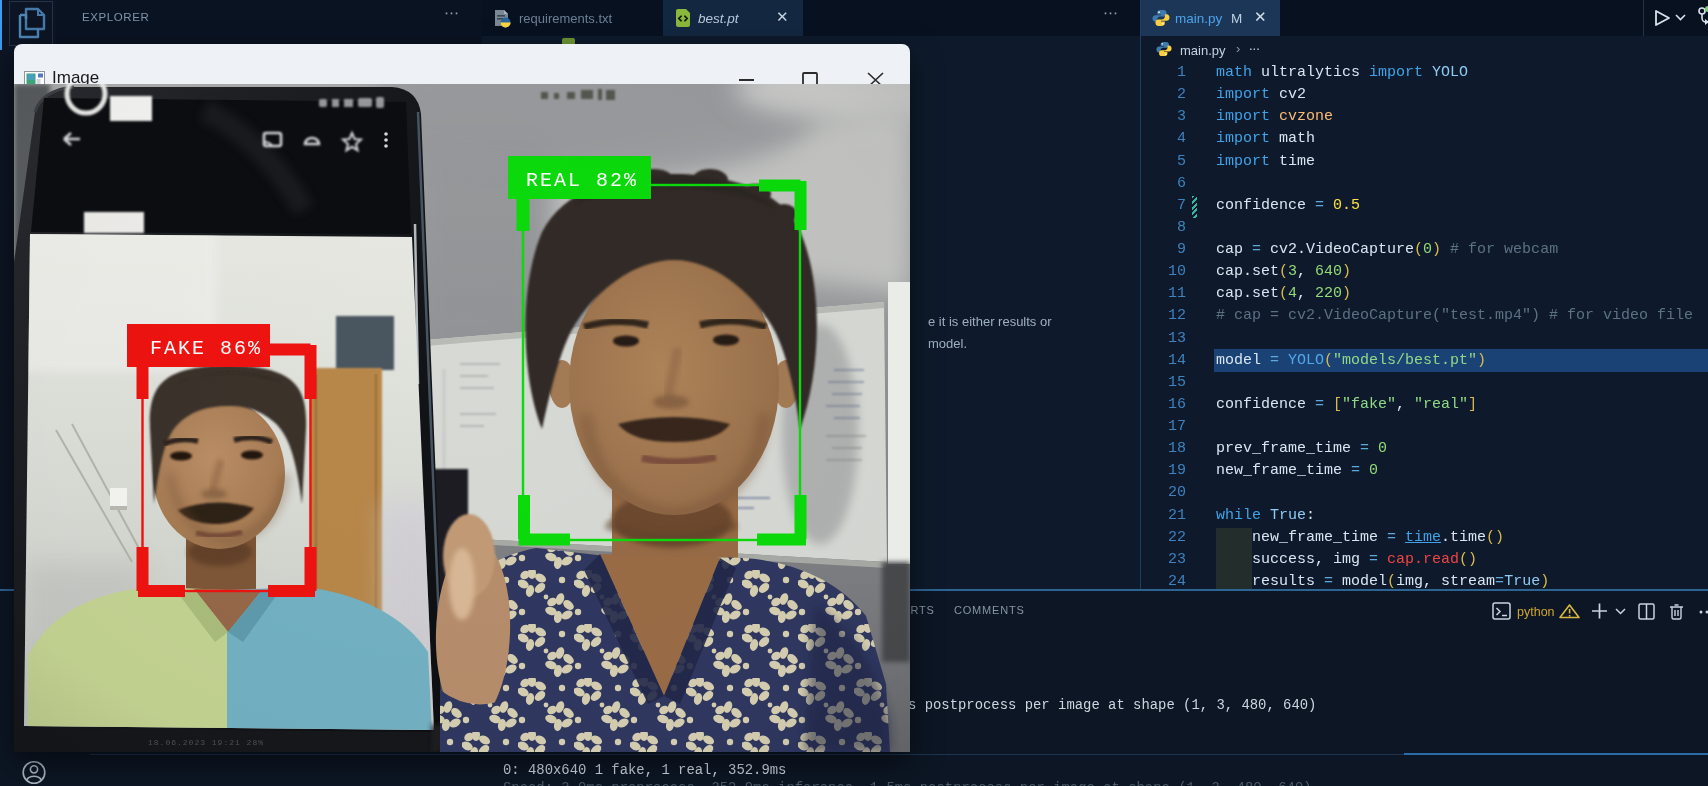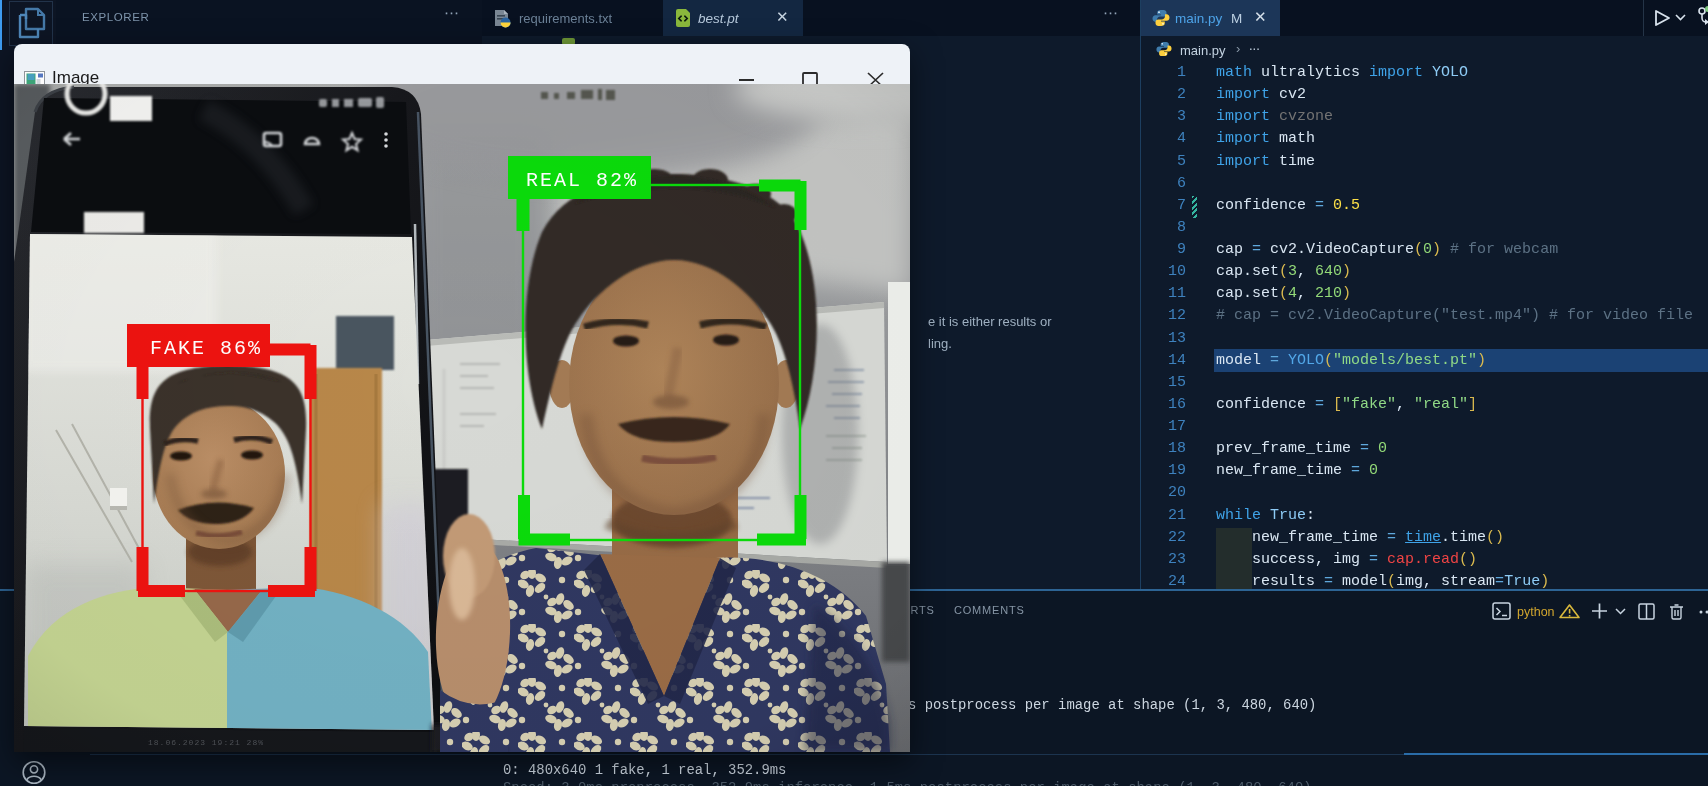--- a/index.html
+++ b/index.html
@@ -42,21 +42,21 @@
 <svg class="abs" style="left:675px;top:9px" width="16" height="18" viewBox="0 0 16 18">
   <path d="M1 2 a2 2 0 0 1 2-2 h8 l4 4 v12 a2 2 0 0 1 -2 2 h-10 a2 2 0 0 1 -2 -2 z" fill="#8ab83c"></path>
   <path d="M6.2 7.2 L3.8 9.5 L6.2 11.8 M9.8 7.2 L12.2 9.5 L9.8 11.8" fill="none" stroke="#0c1a10" stroke-width="1.6" stroke-linecap="round"></path>
 </svg>
 <div class="abs" style="left:698px;top:11px;color:#b6c8da;font-size:13.5px;font-style:italic;">best.pt</div>
 <div class="abs" style="left:776px;top:8px;color:#c7d4e0;font-size:15px;">✕</div>
 
 <div class="abs" style="left:482px;top:36px;width:658px;height:554px;background:#0e1a2b;"></div>
 <div class="abs" style="left:562px;top:38px;width:13px;height:7px;background:#7fae38;border-radius:2px;opacity:0.85;"></div>
 <div class="abs" style="left:928px;top:314px;color:#9fb0c1;font-size:13px;">e it is either results or</div>
-<div class="abs" style="left:928px;top:336px;color:#9fb0c1;font-size:13px;">ling.</div>
+<div class="abs" style="left:928px;top:336px;color:#9fb0c1;font-size:13px;">model.</div>
 
 <div class="abs" style="left:1140px;top:0;width:568px;height:590px;background:#0e1a2b;"></div>
 <div class="abs" style="left:1140px;top:0;width:1px;height:590px;background:#1d3f60;"></div>
 
 <div class="abs" style="left:1141px;top:0;width:567px;height:36px;background:#081120;"></div>
 <div class="abs" style="left:1103px;top:4px;color:#93a5b8;font-size:15px;letter-spacing:1px;">⋯</div>
 <div class="abs" style="left:1141px;top:0;width:139px;height:36px;background:#1c3658;"></div>
 <svg class="abs" style="left:1152px;top:9px" width="18" height="18" viewBox="0 0 18 18">
   <path d="M8.8 1 c-2.2 0 -3.6 1 -3.6 2.7 v1.8 h3.8 v0.7 h-5.6 c-1.7 0 -2.9 1.3 -2.9 3.3 c0 1.9 1.1 3.3 2.9 3.3 h1.6 v-2 c0-1.8 1.5-3.2 3.3-3.2 h3.6 c1.5 0 2.6-1.2 2.6-2.7 v-1.2 c0-1.6-1.3-2.7-2.9-2.7 z" fill="#3f7cac"></path>
   <circle cx="7" cy="3.2" r="0.9" fill="#e8f4fd"></circle>
@@ -113,29 +113,29 @@
 18
 19
 20
 21
 22
 23
 24</div>
 
 <pre id="code" class="abs mono" style="left:1216px;top:62px;font-size:15px;line-height:22.13px;margin:0;"><span style="color:#3fa3e8">math</span><span style="color:#d9e6f2"> ultralytics </span><span style="color:#3fa3e8">import</span><span style="color:#8ecbf5"> YOLO</span>
 <span style="color:#3fa3e8">import</span><span style="color:#d9e6f2"> cv2</span>
-<span style="color:#3fa3e8">import</span><span style="color:#737373"> cvzone</span>
+<span style="color:#3fa3e8">import</span><span style="color:#fdba74"> cvzone</span>
 <span style="color:#3fa3e8">import</span><span style="color:#d9e6f2"> math</span>
 <span style="color:#3fa3e8">import</span><span style="color:#d9e6f2"> time</span>
  
 <span style="color:#d9e6f2">confidence </span><span style="color:#5fa8dc">=</span><span style="color:#fde047"> 0.5</span>
  
 <span style="color:#d9e6f2">cap </span><span style="color:#5fa8dc">=</span><span style="color:#d9e6f2"> cv2.VideoCapture</span><span style="color:#d9b94e">(</span><span style="color:#93da78">0</span><span style="color:#d9b94e">)</span><span style="color:#5c7184"> # for webcam</span>
 <span style="color:#d9e6f2">cap.set</span><span style="color:#d9b94e">(</span><span style="color:#93da78">3</span><span style="color:#d9e6f2">, </span><span style="color:#93da78">640</span><span style="color:#d9b94e">)</span>
-<span style="color:#d9e6f2">cap.set</span><span style="color:#d9b94e">(</span><span style="color:#93da78">4</span><span style="color:#d9e6f2">, </span><span style="color:#93da78">210</span><span style="color:#d9b94e">)</span>
+<span style="color:#d9e6f2">cap.set</span><span style="color:#d9b94e">(</span><span style="color:#93da78">4</span><span style="color:#d9e6f2">, </span><span style="color:#93da78">220</span><span style="color:#d9b94e">)</span>
 <span style="color:#5c7184"># cap = cv2.VideoCapture("test.mp4") # for video file</span>
  
 <span style="color:#d9e6f2">model </span><span style="color:#5fa8dc">=</span><span style="color:#52a7e8"> YOLO</span><span style="color:#d9b94e">(</span><span style="color:#90d986">"models/best.pt"</span><span style="color:#d9b94e">)</span>
  
 <span style="color:#d9e6f2">confidence </span><span style="color:#5fa8dc">=</span><span style="color:#d9b94e"> [</span><span style="color:#90d986">"fake"</span><span style="color:#d9e6f2">, </span><span style="color:#90d986">"real"</span><span style="color:#d9b94e">]</span>
  
 <span style="color:#d9e6f2">prev_frame_time </span><span style="color:#5fa8dc">=</span><span style="color:#93da78"> 0</span>
 <span style="color:#d9e6f2">new_frame_time </span><span style="color:#5fa8dc">=</span><span style="color:#93da78"> 0</span>
  
 <span style="color:#3fa3e8">while</span><span style="color:#8ecbf5"> True</span><span style="color:#d9e6f2">:</span>

